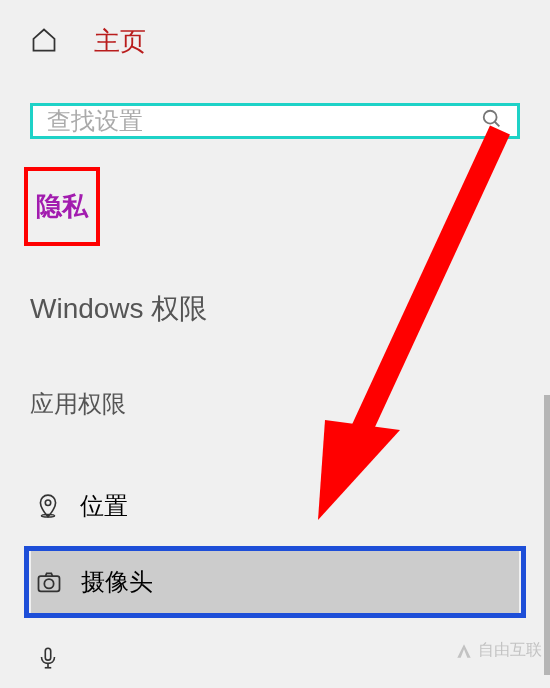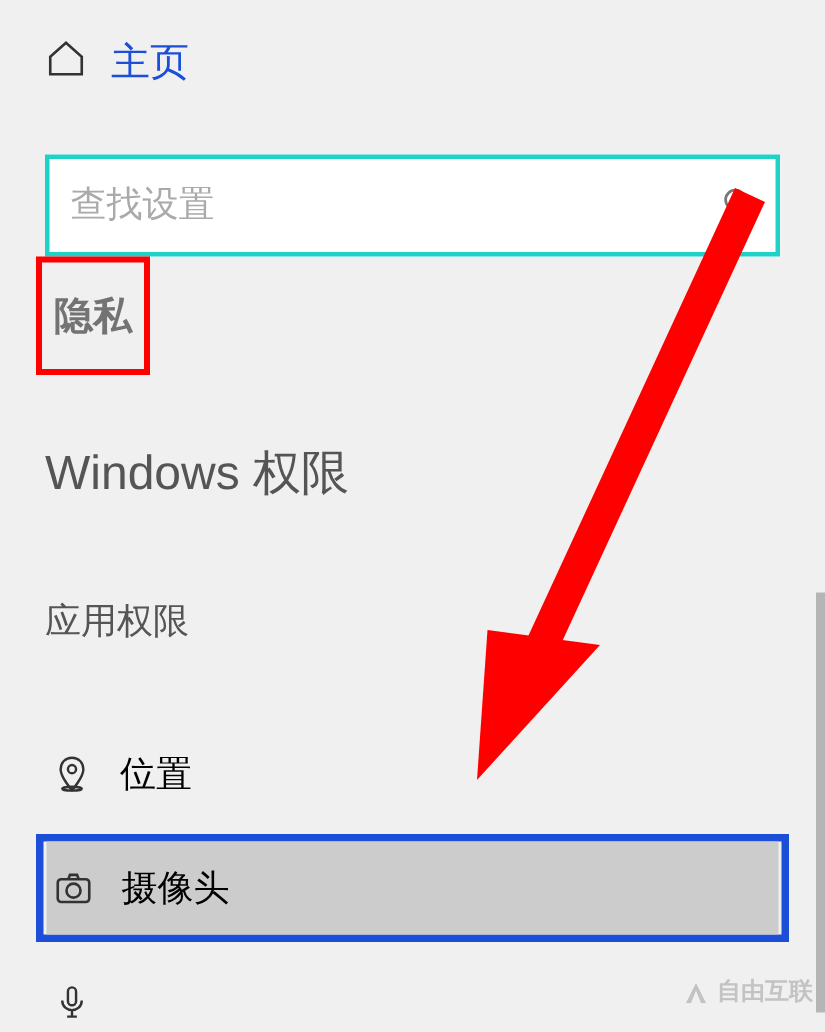--- a/index.html
+++ b/index.html
@@ -20,62 +20,64 @@
       gap: 16px;
       margin-top: 4px;
       margin-bottom: 44px;
     }
     .home-icon-svg {
       width: 28px;
       height: 28px;
     }
     .home-label {
       font-size: 26px;
-      color: #1d4ed8;
+      color: #b91c1c;
+      margin-left: 20px;
     }
     .search-box {
       display: flex;
       align-items: center;
-      height: 68px;
+      height: 36px;
       background: #fff;
       border: 3px solid #1ed2c7;
       padding: 0 14px;
+      margin-bottom: 28px;
     }
     .search-input {
       flex: 1;
       border: none;
       outline: none;
       font-size: 24px;
       color: #333;
       background: transparent;
     }
     .search-input::placeholder {
       color: #aaa;
     }
     .search-icon {
       width: 22px;
       height: 22px;
       color: #777;
     }
     .category {
       font-size: 26px;
       font-weight: bold;
-      color: #737373;
+      color: #a21caf;
       padding: 14px 2px;
       display: inline-block;
     }
     .highlight-box-privacy {
       border: 4px solid #ff0000;
       display: inline-block;
       padding: 4px 6px;
       margin-bottom: 44px;
       margin-left: -6px;
     }
     .section-header {
-      font-size: 32px;
+      font-size: 28px;
       color: #555;
       margin-bottom: 60px;
     }
     .section-header-apps {
       font-size: 24px;
       color: #555;
       margin-bottom: 56px;
     }
     .nav-item {
       display: flex;
@@ -121,23 +123,23 @@
       position: absolute;
       right: 0;
       top: 395px;
       width: 6px;
       height: 280px;
       background: #b5b5b5;
     }
     .watermark {
       position: absolute;
       right: 8px;
-      bottom: 16px;
+      bottom: 27px;
       font-size: 16px;
-      font-weight: bold;
+      font-weight: normal;
       color: rgba(150,150,150,0.5);
       display: flex;
       align-items: center;
       gap: 4px;
     }
   </style>
 </head>
 <body>
 
 <div class="container">

